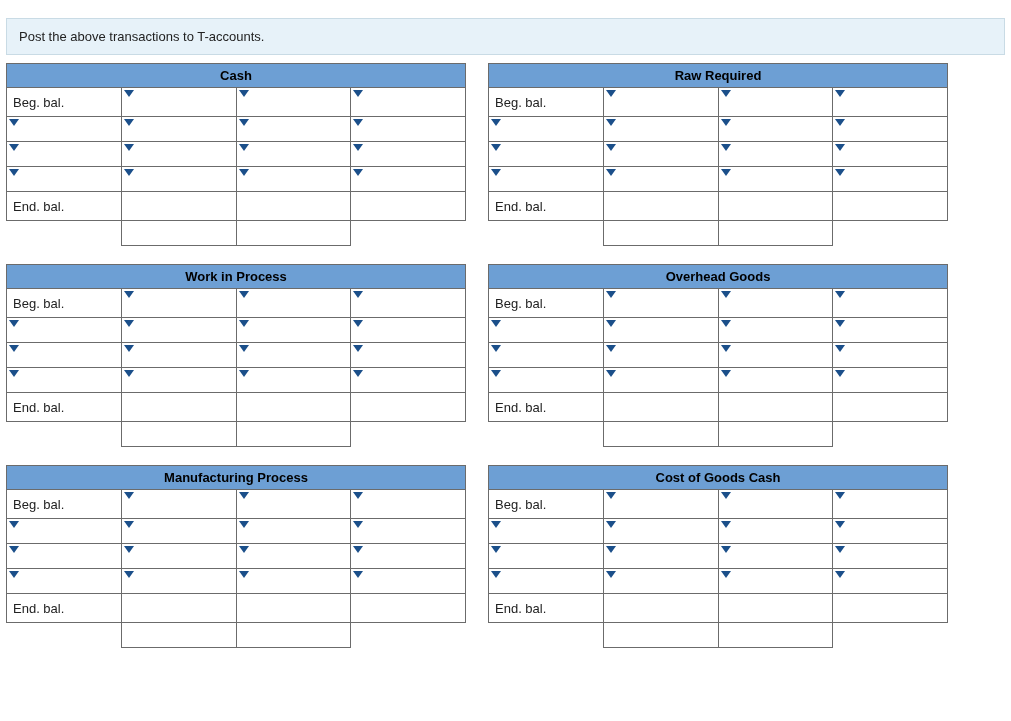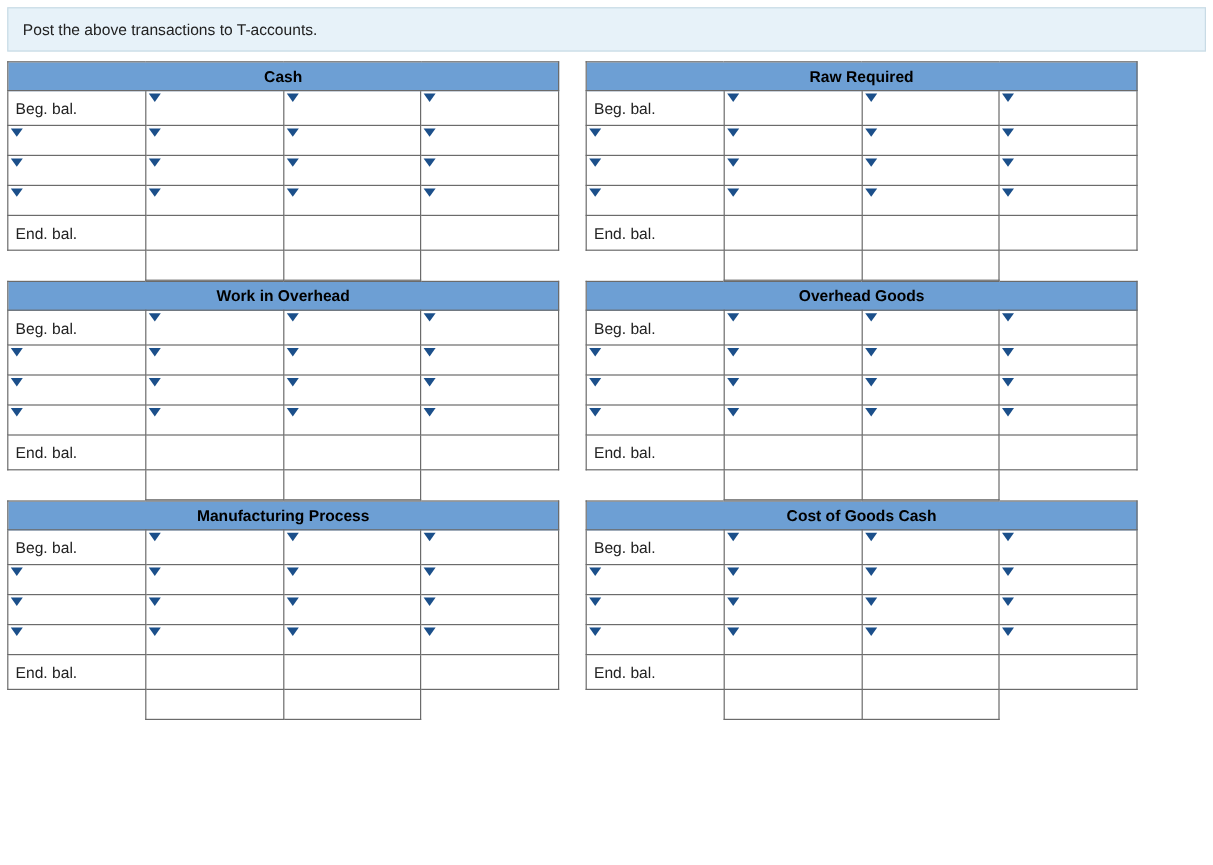--- a/index.html
+++ b/index.html
@@ -2,25 +2,25 @@
 <html><head>
 <meta charset="utf-8">
 <style>
   html,body{margin:0;padding:0;font-family:Arial,Helvetica,sans-serif;font-size:13px;color:#222;background:#fff}
   .page{width:1011px;padding:6px 6px 0 6px;box-sizing:border-box}
   
   .tabs{display:flex}
   .tab{border:1px solid #b5b5b5;border-bottom:none;padding:10px 14px;background:#fff;cursor:pointer}
   .tab+.tab{margin-left:-1px}
   
-  .instruction{border:1px solid #c9dbe5;background:#e7f2f9;padding:10px 12px;margin-top:0}
+  .instruction{border:1px solid #c9dbe5;background:#e7f2f9;padding:10px 12px;margin-top:12px}
   
   .accounts{display:flex;flex-wrap:wrap;margin-top:8px}
   .col-gap{width:22px}
-  .account{width:460px;margin-bottom:0}
+  .account{width:460px;margin-bottom:18px}
   .account table{border-collapse:collapse;width:100%;table-layout:fixed}
   .account th{background:#6d9fd4;color:#000;font-weight:bold;text-align:center;padding:4px 0;border:1px solid #6b6b6b}
   .account td{border:1px solid #6b6b6b;height:24px;padding:0;position:relative;vertical-align:middle}
   .account td.label{padding:2px 6px}
   
   .dd{position:relative;width:100%;height:100%}
   .dd:before{content:"";position:absolute;left:2px;top:2px;border-left:5px solid transparent;border-right:5px solid transparent;border-top:7px solid #1b4f8a}
   .dd-input{position:absolute;inset:0;width:100%;height:100%;border:none;background:transparent;padding-left:14px;box-sizing:border-box;font-size:13px}
   
   .tail td{border-top:none}
@@ -249,21 +249,21 @@
               <td></td>
               <td class="nolr" style="border: none;"></td>
             </tr>
           </tbody>
         </table>
       </div>
       <div class="account">
         <table>
           <thead>
             <tr>
-              <th colspan="4">Work in Overhead</th>
+              <th colspan="4">Work in Process</th>
             </tr>
           </thead>
           <tbody>
             <tr>
               <td class="label">Beg. bal.</td>
               <td>
                 <div class="dd">
                   <input type="text" class="dd-input" style="">
                 </div>
               </td>

